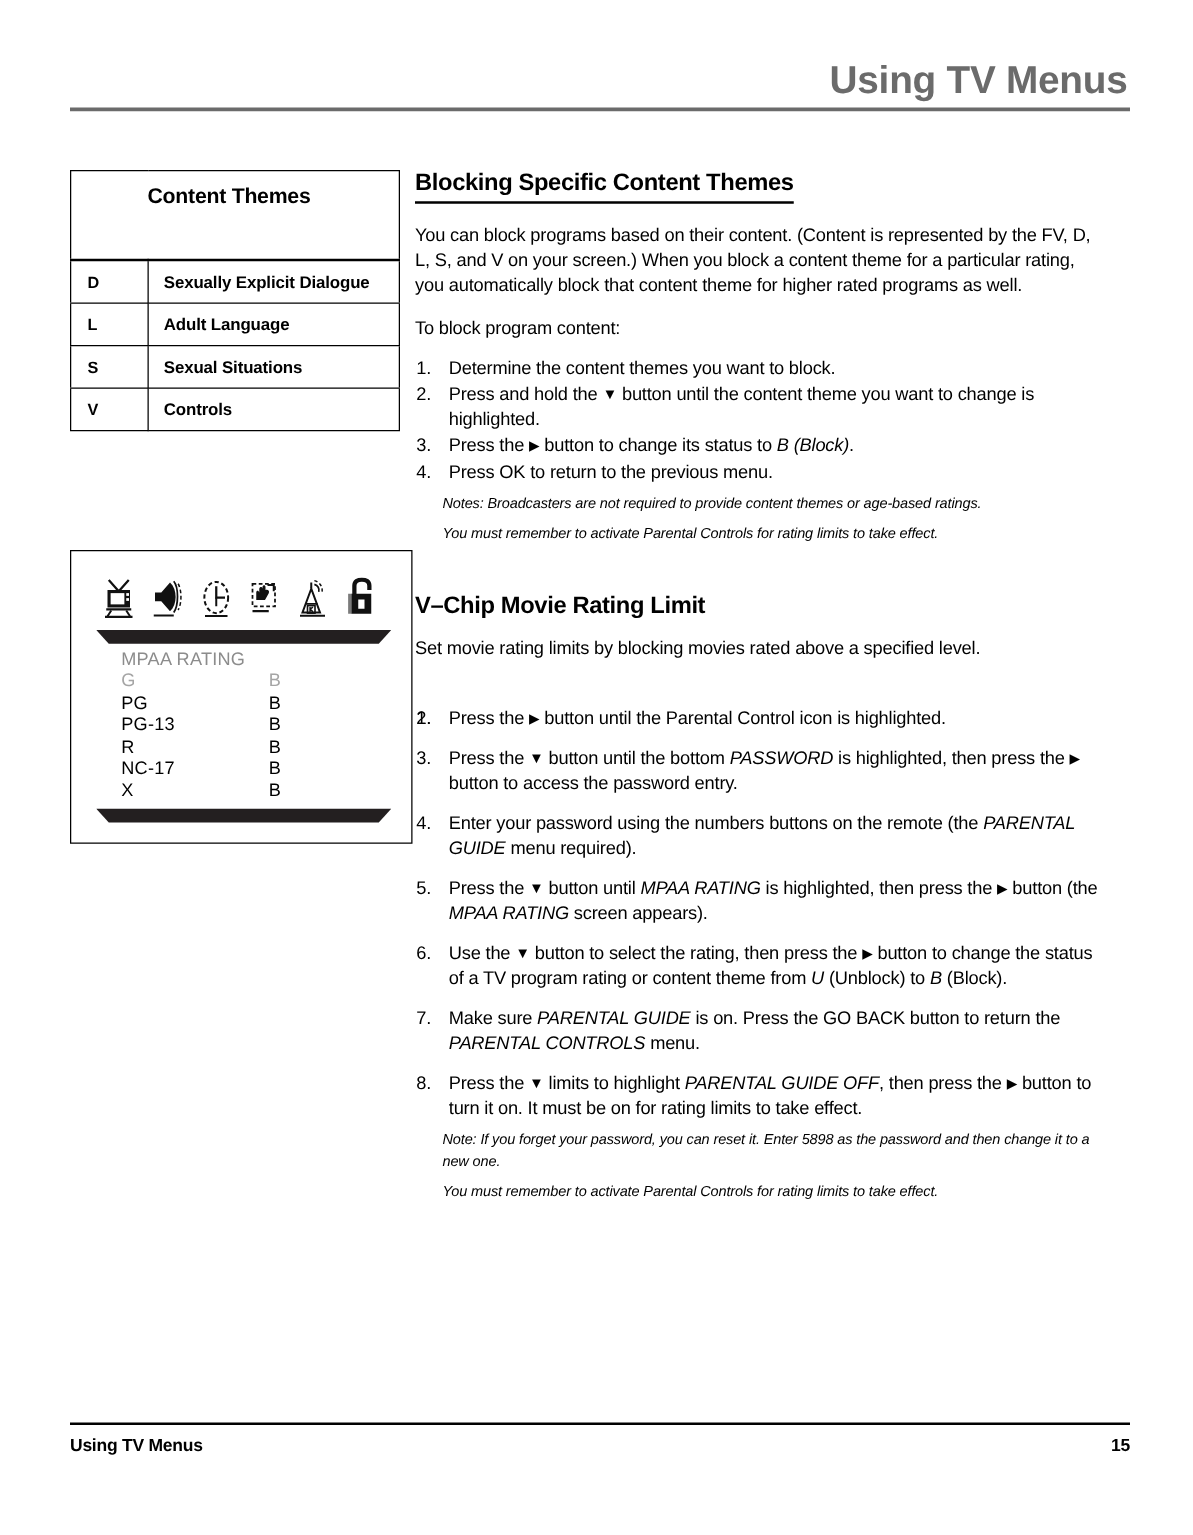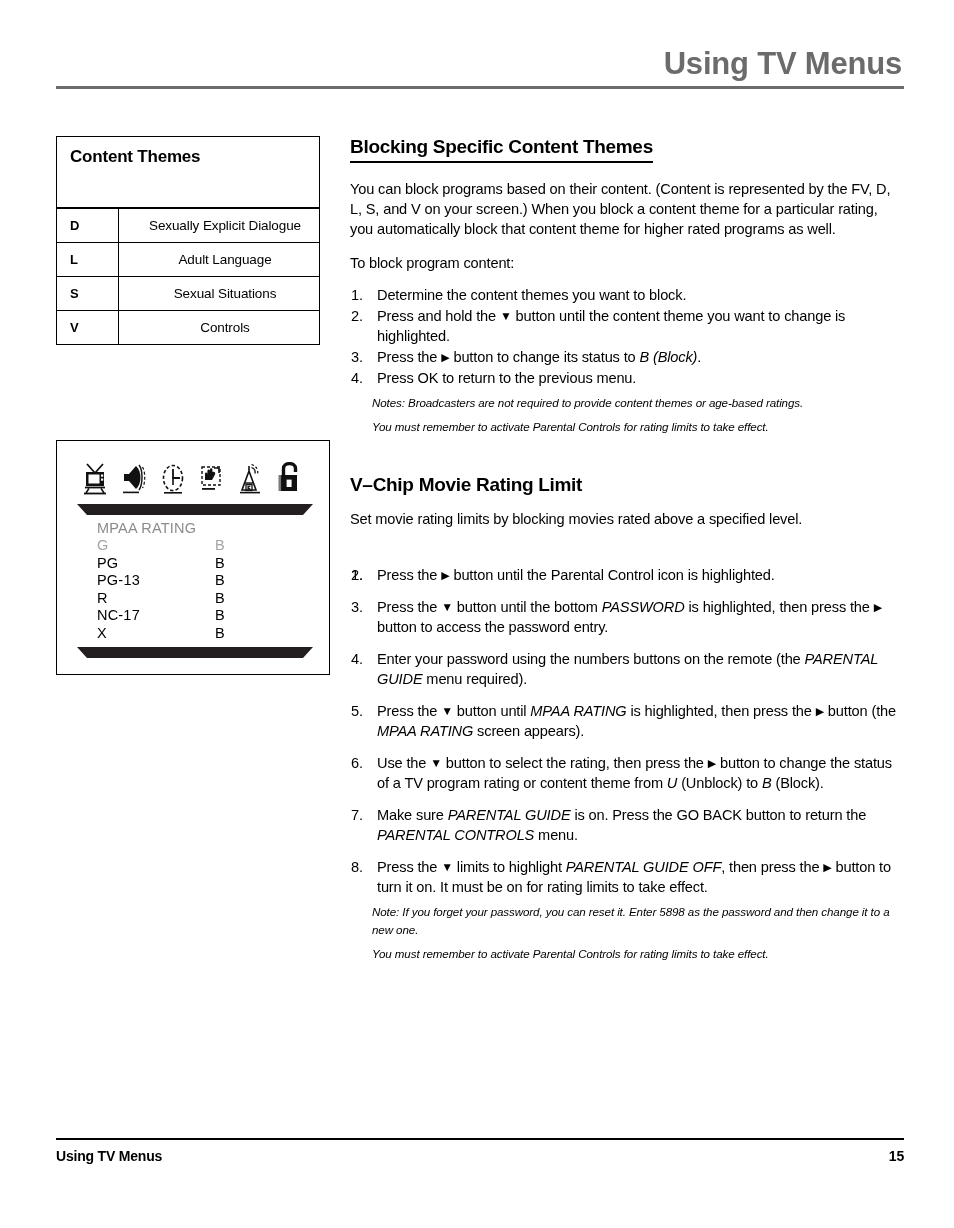--- a/index.html
+++ b/index.html
@@ -69,35 +69,35 @@
     border: none;
     border-bottom: 2.6px solid #000;
     height: 60px;
     padding: 10px 0 0 13px;
     vertical-align: top;
   }
   .themes-table .hdr-cell .hdr-text {
     font-size: 17px;
     font-weight: bold;
     letter-spacing: -0.2px;
+    margin-left: 48px;
   }
   .themes-table .code-cell {
     border-left: none;
     width: 48px;
     padding: 9px 0 9px 13px;
     font-size: 13px;
     font-weight: bold;
   }
   .themes-table .desc-cell {
     border-right: none;
     padding: 9px 0 9px 12px;
     font-size: 13.5px;
-    font-weight: normal;
+    font-weight: bold;
     letter-spacing: -0.1px;
-    text-align: center;
   }
 
   
   .tv-figure {
     position: absolute;
     left: 56px;
     top: 440px;
     width: 274px;
     height: 235px;
     border: 1.6px solid #000;
@@ -154,21 +154,21 @@
   .rating-row {
     display: flex;
     line-height: 17.5px;
   }
   .rating-row .lbl { width: 118px; }
   .rating-row.dim { color: #a5a5a5; }
 
   
   .right-col {
     position: absolute;
-    left: 350px;
+    left: 332px;
     top: 136px;
     width: 554px;
   }
 
   h2.sec-head {
     margin: 0;
     font-size: 19px;
     font-weight: bold;
     letter-spacing: -0.3px;
     line-height: 1.2;

